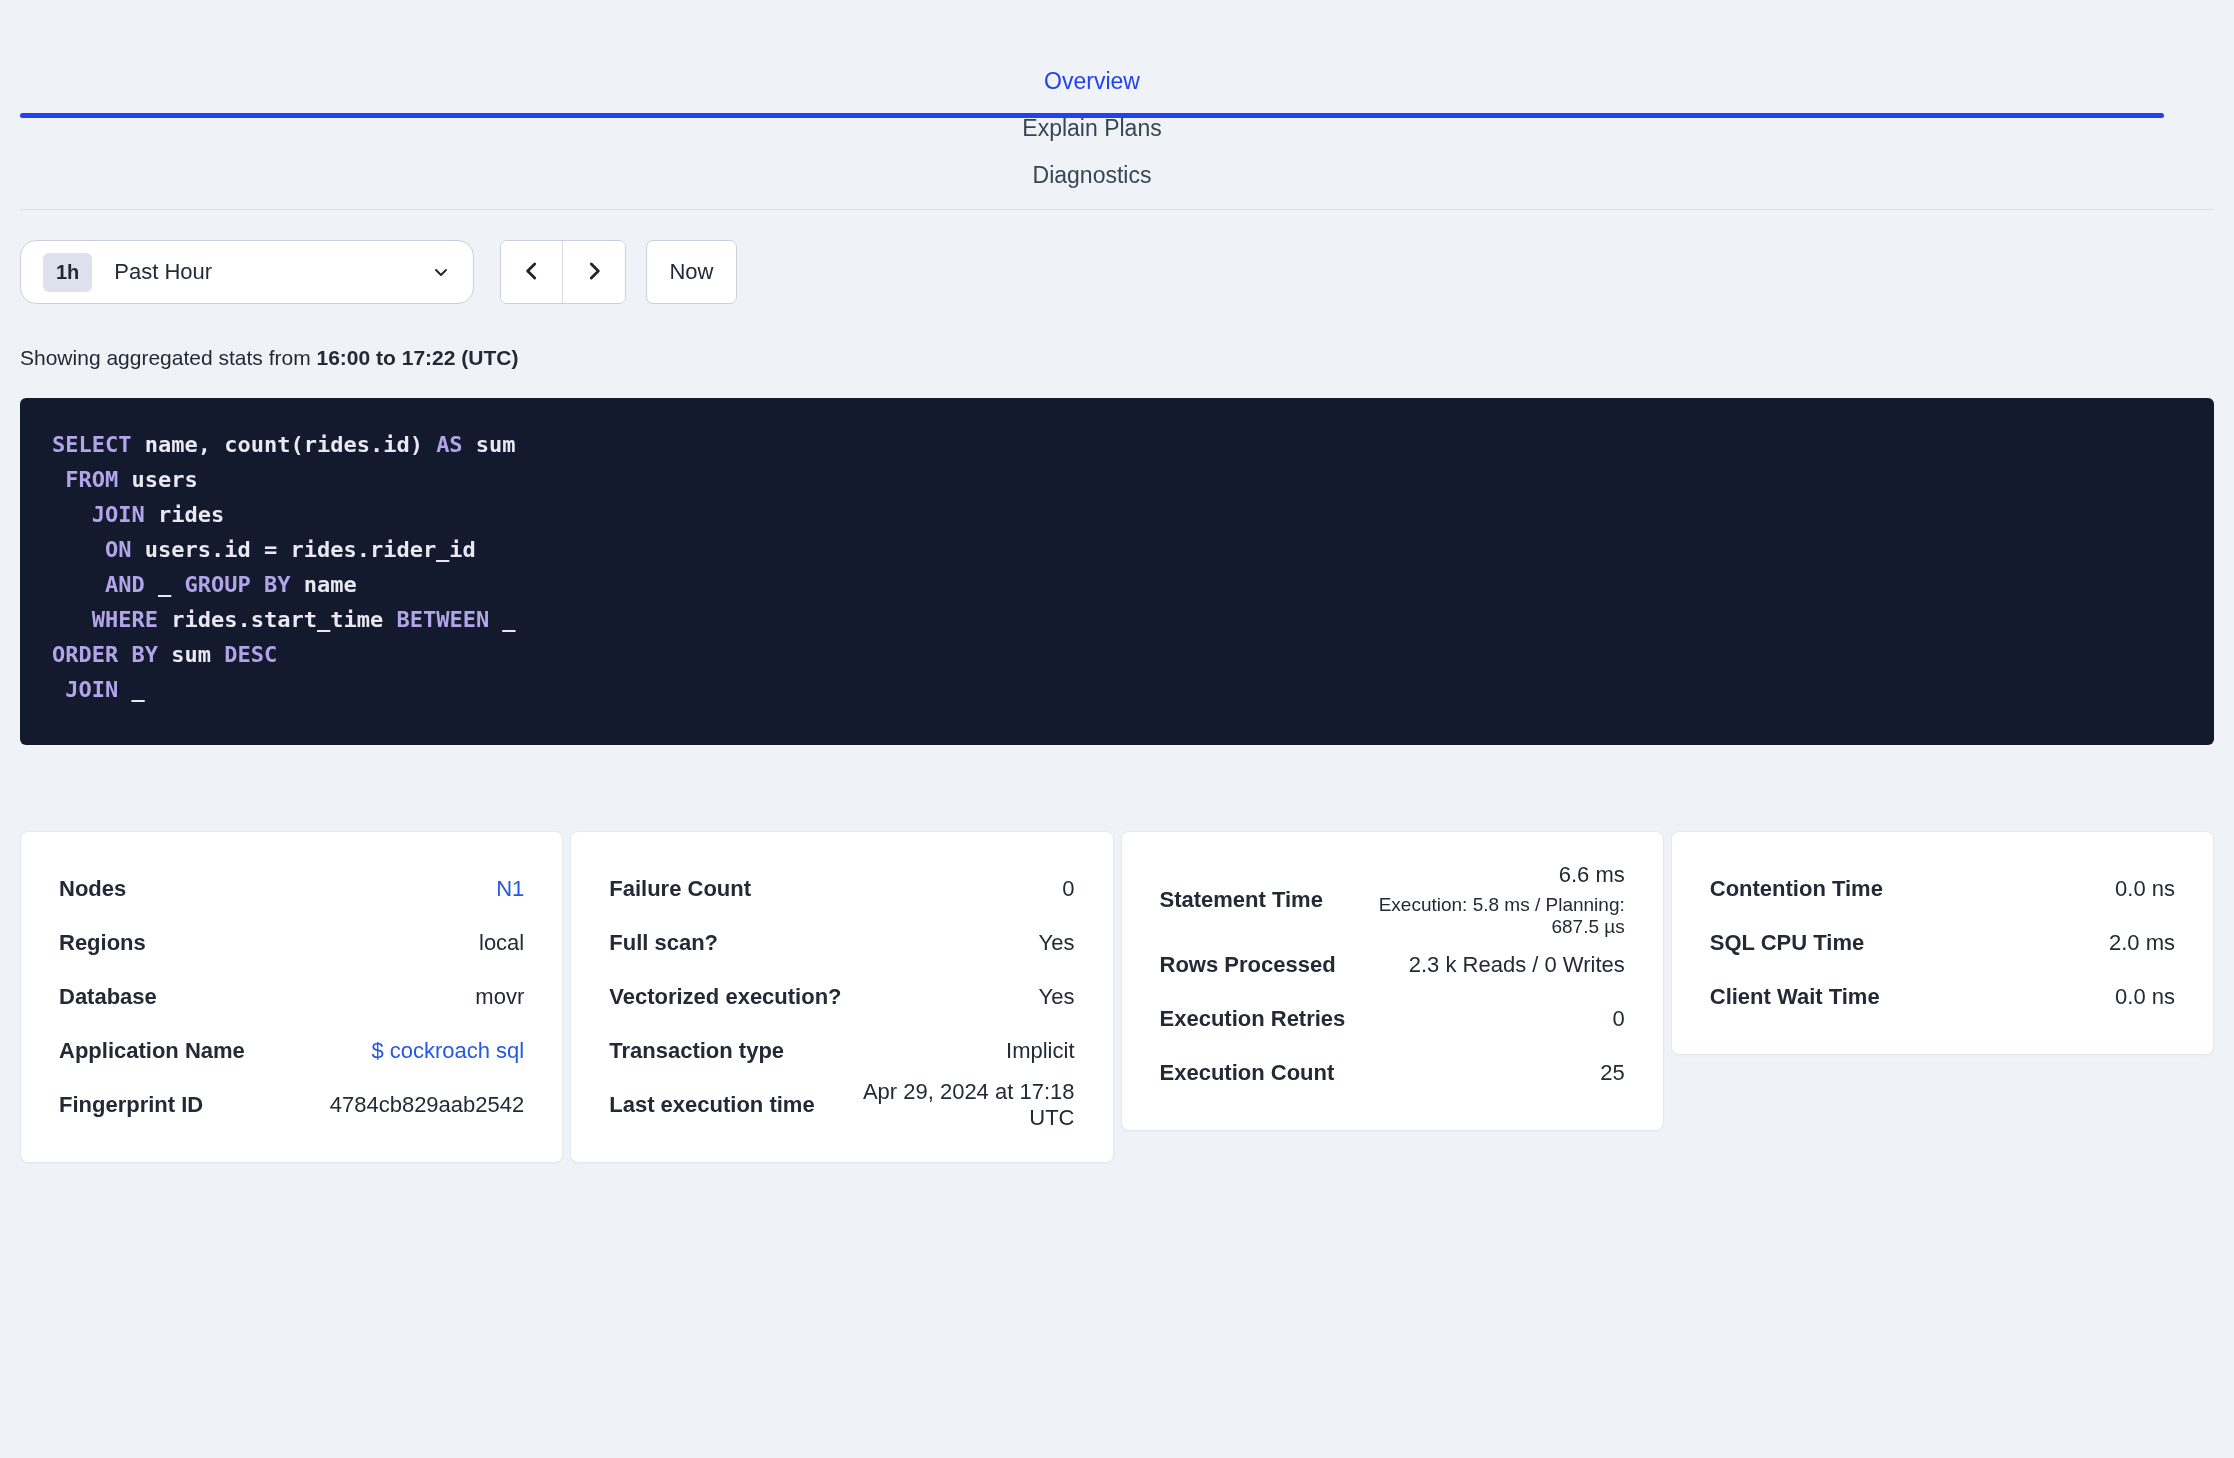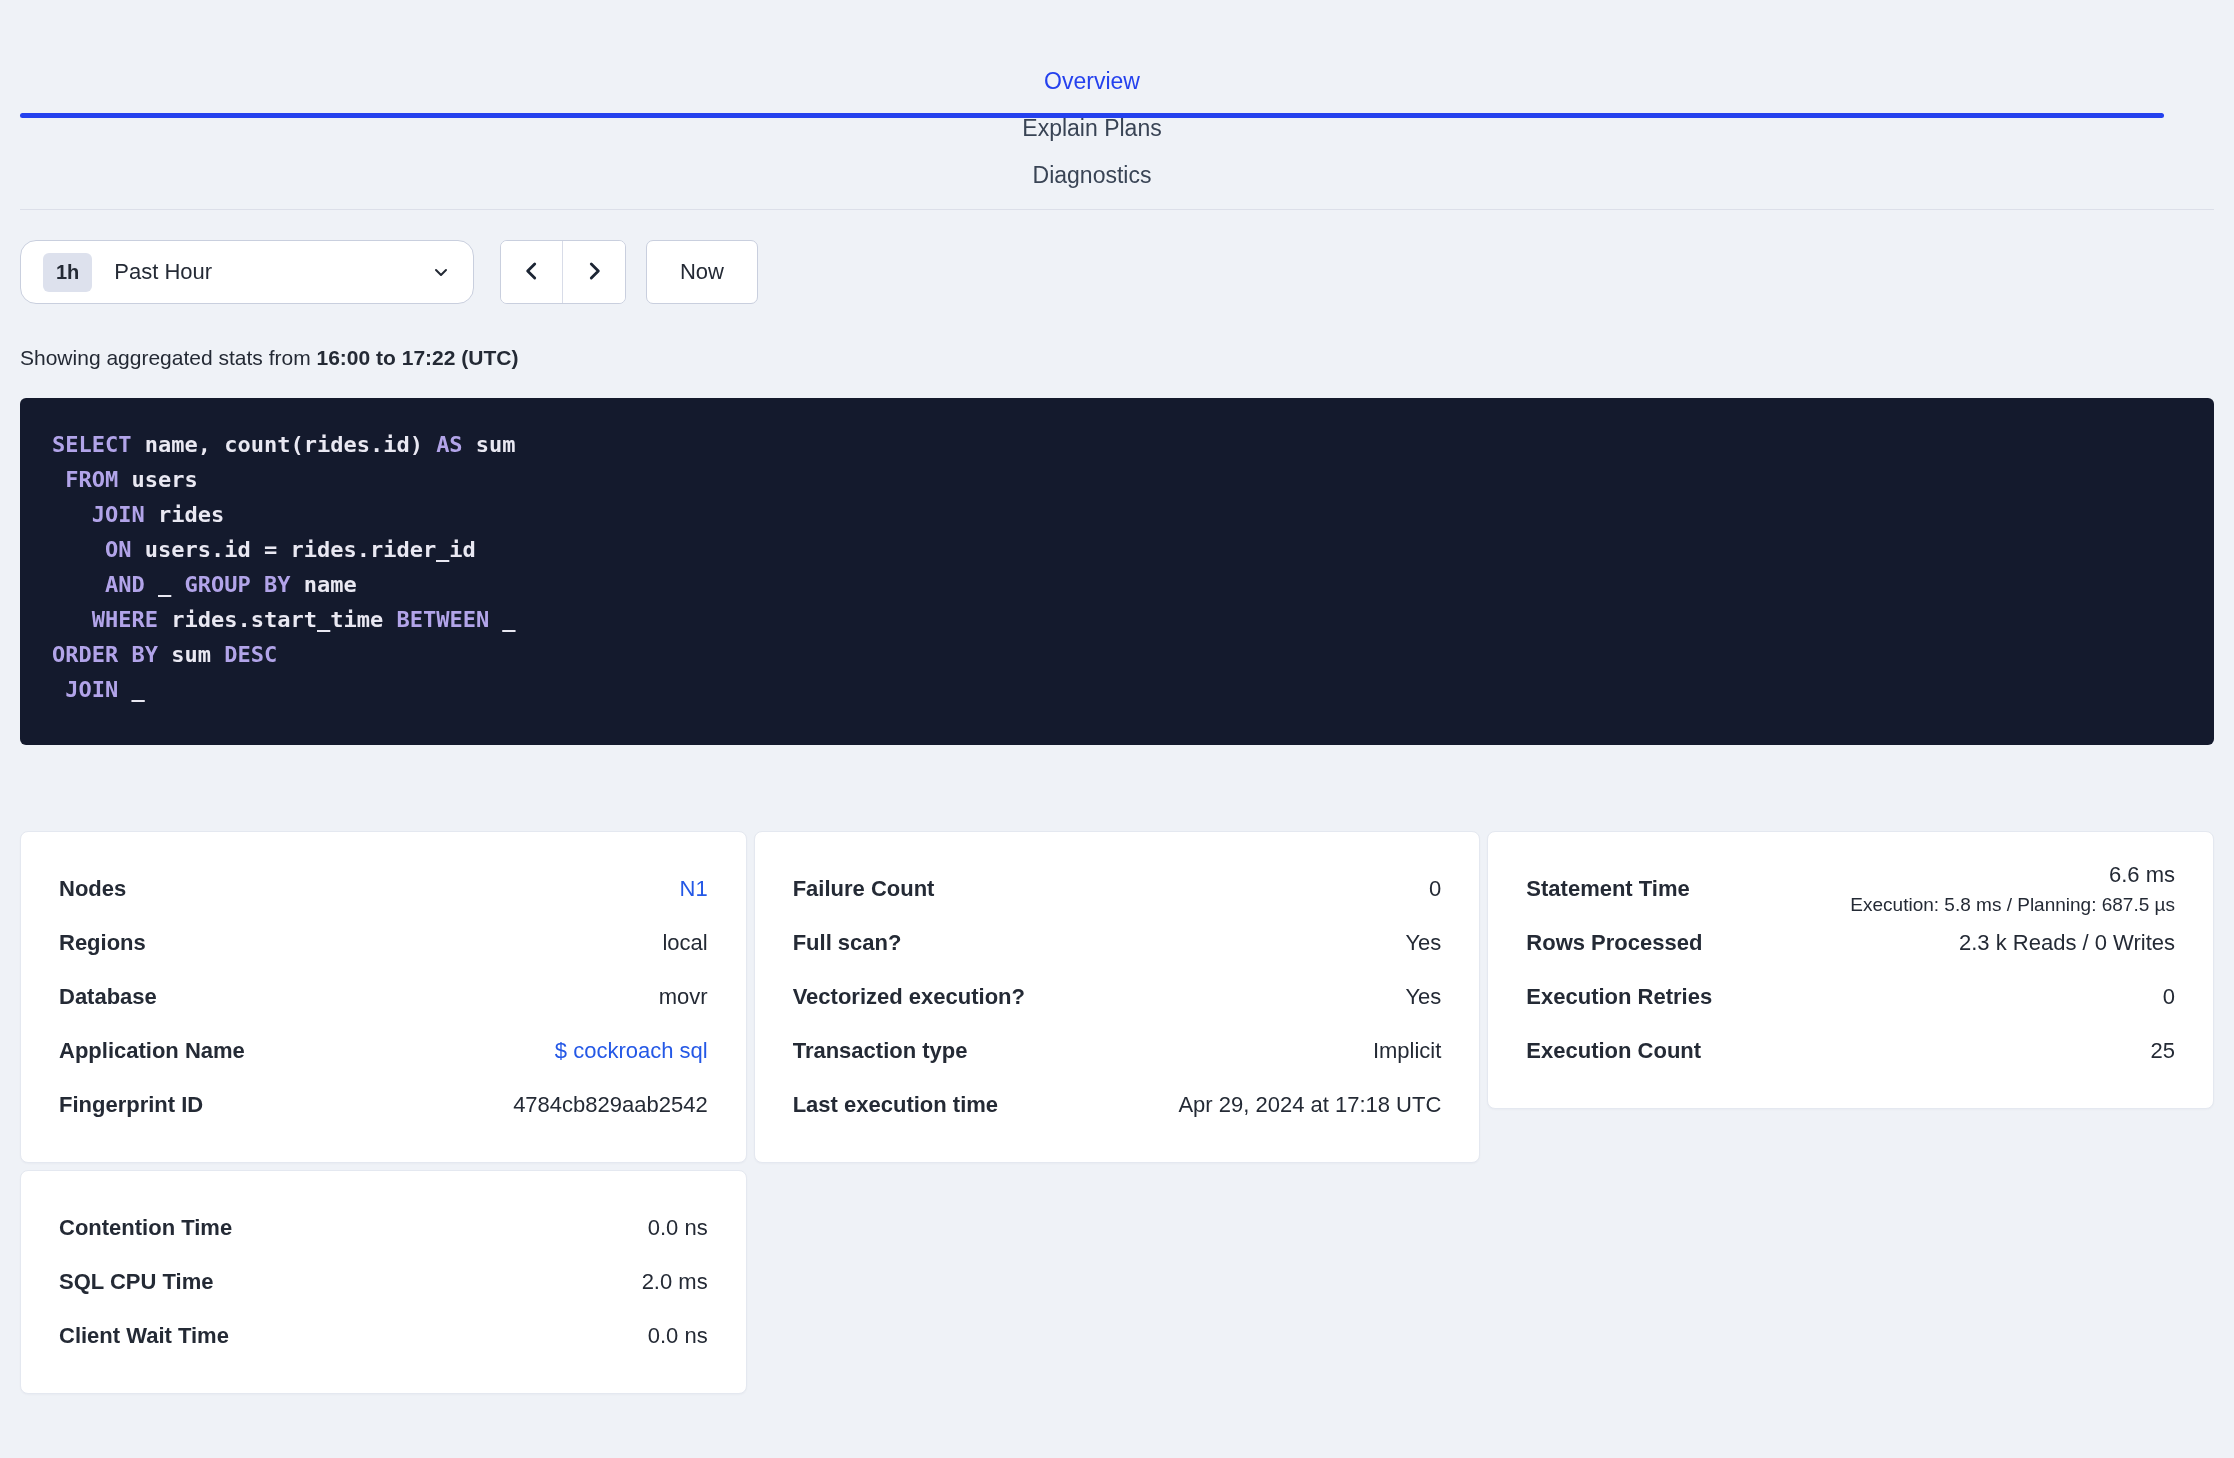--- a/index.html
+++ b/index.html
@@ -43,21 +43,21 @@
   .nav-group {
     display:flex; margin-left:26px; background:#fff; border:1px solid #c9cfde;
     border-radius:7px; overflow:hidden;
   }
   .nav-btn {
     width:62px; display:flex; align-items:center; justify-content:center;
     background:#fff; border:none; cursor:pointer;
   }
   .nav-btn:first-child { border-right:1px solid #d8dce8; }
   .now-btn {
-    margin-left:20px; width:112px; background:#fff; border:1px solid #c9cfde;
+    margin-left:20px; width:91px; background:#fff; border:1px solid #c9cfde;
     border-radius:7px; font-size:22px; color:#242a35; cursor:pointer;
     font-family:"Liberation Sans", sans-serif;
   }
 
   
   .agg-line { margin-top:42px; font-size:21px; color:#242a35; }
   .agg-line b { font-weight:bold; }
 
   
   .sql-box {
@@ -66,21 +66,21 @@
   }
   .sql-line {
     font-family:"DejaVu Sans Mono","Liberation Mono",monospace;
     font-size:22px; line-height:35px; white-space:pre; font-weight:bold;
     color:#e9e8f2;
   }
   .sql-line .kw { color:#b2a4e9; }
   .sql-line .tx { color:#e9e8f2; }
 
   
-  .cards { margin-top:86px; display:grid; grid-template-columns:1fr 1fr 1fr; column-gap:40px; row-gap:36px; align-items:start;gap:7px; }
+  .cards { margin-top:86px; display:grid; grid-template-columns:1fr 1fr 1fr 1fr; column-gap:40px; row-gap:36px; align-items:start;gap:7px; }
   .card {
     background:#fff; border:1px solid #e4e8f0; border-radius:8px;
     padding:30px 38px; box-shadow:0 1px 2px rgba(36,42,53,.03);
   }
   .info-row { display:flex; justify-content:space-between; align-items:center; min-height:54px; }
   .info-label { font-size:22px; font-weight:bold; color:#242a35; padding-right:30px; white-space:nowrap; }
   .info-value-wrap { text-align:right; }
   .info-value { font-size:22px; color:#242a35; }
   .info-value.link { color:#2458e6; cursor:pointer; }
   .info-subtext { display:block; font-size:19px; color:#242a35; margin-top:6px; }

